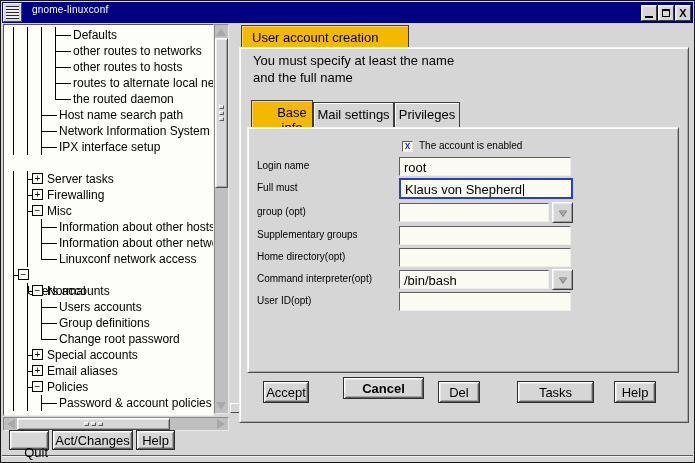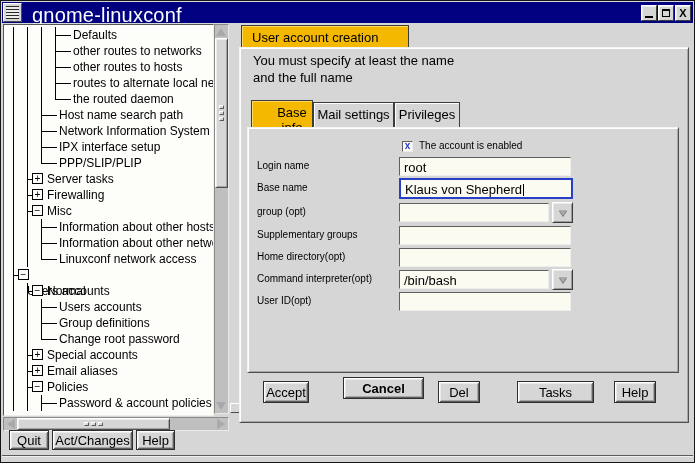--- a/index.html
+++ b/index.html
@@ -17,21 +17,21 @@
     background:#000080; display:flex; align-items:center;
   }
   .menu-btn {
     position:absolute; left:1px; top:1px; width:19px; height:19px;
     background:#d6d6d6; border:1px solid; border-color:#fff #4d4d4d #4d4d4d #fff;
   }
   .menu-btn .stripes {
     position:absolute; left:2px; right:2px; top:2px; bottom:2px;
     background: repeating-linear-gradient(#2a2a2a 0 1px, #ececec 1px 3px);
   }
-  .title-text { position:absolute; left:30px; top:2px; color:#ffffff; font-size:20px; letter-spacing:0.2px; }
+  .title-text { position:absolute; left:30px; top:2px; color:#ffffff; font-size:10px; letter-spacing:0.2px; }
   .win-btn {
     position:absolute; top:3px; width:16px; height:16px; background:#d6d6d6;
     border:1px solid; border-color:#fff #3d3d3d #3d3d3d #fff;
     box-shadow: inset 1px 1px 0 #ececec;
     display:flex; align-items:center; justify-content:center;
   }
   .win-btn.min { right:36px; } .win-btn.max { right:19px; } .win-btn.close { right:2px; }
   .glyph-min { width:8px; height:2px; background:#000; margin-top:8px; }
   .glyph-max { width:8px; height:8px; border:1px solid #000; border-top-width:2px; }
   .glyph-close { font-size:11px; font-weight:bold; color:#000; line-height:10px; }
@@ -206,27 +206,20 @@
         <div class="tl h" style="left: 38px; top: 8px; width: 15px;"></div>
         <div class="tree-label" style="left: 55px;">Network Information System</div>
       </div>
       <div class="tree-row" style="top: 114px;">
         <div class="tl v" style="left: 9px; top: 0px; height: 16px;"></div>
         <div class="tl v" style="left: 23px; top: 0px; height: 16px;"></div>
         <div class="tl v" style="left: 37px; top: 0px; height: 16px;"></div>
         <div class="tl h" style="left: 38px; top: 8px; width: 15px;"></div>
         <div class="tree-label" style="left: 55px;">IPX interface setup</div>
       </div>
-      <div class="tree-row" style="top: 130px;">
-        <div class="tl v" style="left: 9px; top: 0px; height: 16px;"></div>
-        <div class="tl v" style="left: 23px; top: 0px; height: 16px;"></div>
-        <div class="tl v" style="left: 37px; top: 0px; height: 9px;"></div>
-        <div class="tl h" style="left: 38px; top: 8px; width: 15px;"></div>
-        <div class="tree-label" style="left: 55px;">PPP/SLIP/PLIP</div>
-      </div>
       <div class="tree-row" style="top: 146px;">
         <div class="tl v" style="left: 9px; top: 0px; height: 16px;"></div>
         <div class="tl v" style="left: 23px; top: 0px; height: 16px;"></div>
         <div class="tl h" style="left: 24px; top: 8px; width: 6px;"></div>
         <div class="expander" style="left: 28px;">+</div>
         <div class="tree-label" style="left: 43px;">Server tasks</div>
       </div>
       <div class="tree-row" style="top: 162px;">
         <div class="tl v" style="left: 9px; top: 0px; height: 16px;"></div>
         <div class="tl v" style="left: 23px; top: 0px; height: 16px;"></div>
@@ -359,21 +352,21 @@
   <div class="tab" style="left:393px; top:101px; width:66px; height:25px;">Privileges</div>
 
   <div class="page inner-page">
     <div class="checkbox" style="left:154px; top:13px;">
       <span>x</span>
     </div>
     <div class="f-label" style="left:171px; top:12px;">The account is enabled</div>
 
   <div class="f-label" style="left: 9px; top: 32px;">Login name</div>
       <div class="entry" style="left: 151px; top: 29px; width: 172px; height: 19px;"><span>root</span></div>
-      <div class="f-label" style="left: 9px; top: 54px;">Base name</div>
+      <div class="f-label" style="left: 9px; top: 54px;">Full must</div>
       <div class="entry focused" style="left: 151px; top: 50px; width: 174px; height: 21px;"><span>Klaus von Shepherd</span><span class="cursor"></span></div>
       <div class="f-label" style="left: 9px; top: 78px;">group (opt)</div>
       <div class="entry" style="left: 151px; top: 75px; width: 150px; height: 19px;"><span></span></div>
       <div class="combo-btn" style="left: 304px; top: 74px;">
         <div class="combo-arrow"></div>
       </div>
       <div class="f-label" style="left: 9px; top: 101px;">Supplementary groups</div>
       <div class="entry" style="left: 151px; top: 98px; width: 172px; height: 19px;"><span></span></div>
       <div class="f-label" style="left: 9px; top: 123px; text-align: right;">Home directory(opt)</div>
       <div class="entry" style="left: 151px; top: 120px; width: 172px; height: 19px;"><span></span></div>
@@ -385,16 +378,16 @@
       <div class="f-label" style="left: 9px; top: 167px;">User ID(opt)</div>
       <div class="entry" style="left: 151px; top: 164px; width: 172px; height: 19px;"><span></span></div>
     </div>
 
   <div class="bottom-edge"></div>
 <div class="btn" style="left: 262px; top: 380px; width: 46px; height: 22px;">Accept</div>
     <div class="btn" style="left: 342px; top: 376px; width: 81px; height: 22px; font-weight: bold;">Cancel</div>
     <div class="btn" style="left: 437px; top: 380px; width: 42px; height: 22px;">Del</div>
     <div class="btn" style="left: 516px; top: 380px; width: 77px; height: 22px;">Tasks</div>
     <div class="btn" style="left: 613px; top: 380px; width: 42px; height: 22px;">Help</div>
-    <div class="btn" style="left: 8px; top: 429px; width: 40px; height: 20px; padding-top: 2px;">Quit</div>
+    <div class="btn" style="left: 8px; top: 429px; width: 40px; height: 20px; padding-top: 14px; text-align: right;">Quit</div>
     <div class="btn" style="left: 51px; top: 429px; width: 81px; height: 20px; padding-top: 2px;">Act/Changes</div>
     <div class="btn" style="left: 135px; top: 429px; width: 39px; height: 20px; padding-top: 2px;">Help</div>
   </div>
 
 </body></html>

